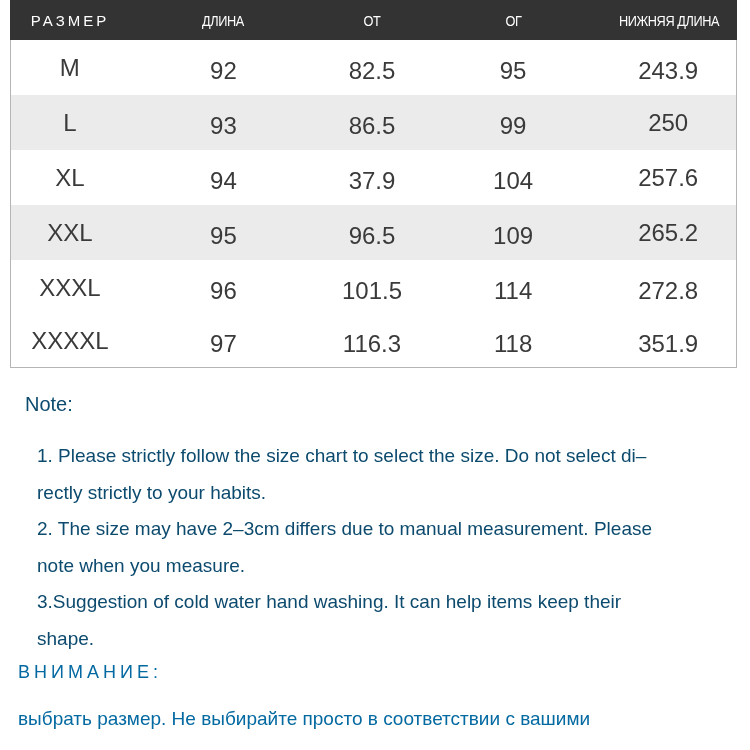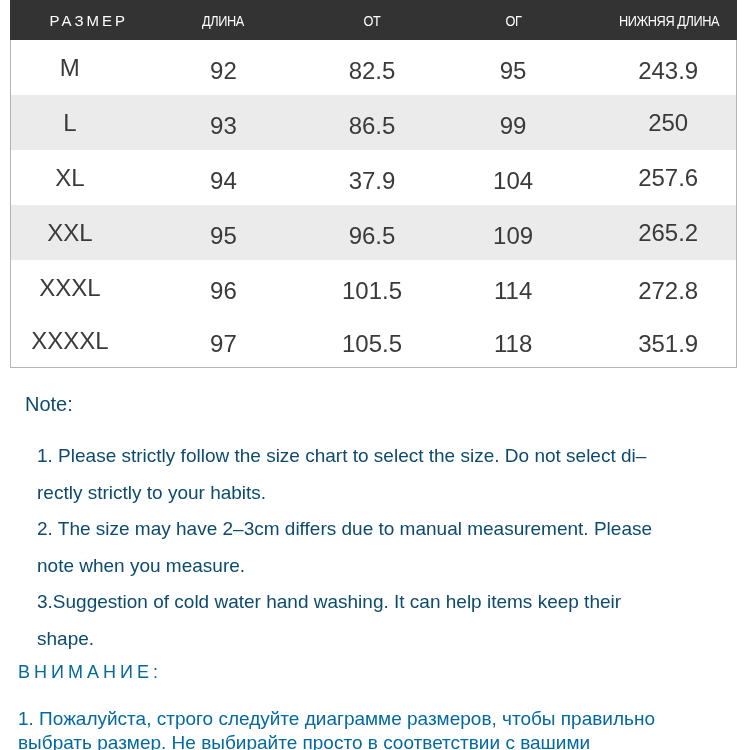--- a/index.html
+++ b/index.html
@@ -1,20 +1,20 @@
 <!DOCTYPE html>
 <html><head>
 <meta charset="utf-8">
 <style>
   html, body { margin:0; padding:0; background:#ffffff; }
   body { width:750px; height:750px; overflow:hidden; position:relative; font-family:"Liberation Sans", sans-serif; color:#333; }
   .size-table { position:absolute; left:10px; top:0; width:727px; border-left:1px solid #b5b5b5; border-right:1px solid #b5b5b5; border-bottom:1px solid #b5b5b5; box-sizing:border-box; }
   .hdr { display:flex; height:40px; background:#333333; color:#ffffff; align-items:center; margin-left:-1px; margin-right:-1px; }
   .hdr .c { font-size:15px; letter-spacing:-0.5px; transform:scaleX(0.85); }
-  .hdr .c.first { letter-spacing:3px; transform:none; font-size:15px; text-align:right; padding-left:2px; box-sizing:border-box; }
+  .hdr .c.first { letter-spacing:3px; transform:none; font-size:15px; text-align:center; padding-left:2px; box-sizing:border-box; }
   .c { text-align:center; }
   .c0 { width:118px; }
   .c1 { width:190px; }
   .c2 { width:108px; }
   .c3 { width:175px; }
   .c4 { width:136px; }
   .row { display:flex; align-items:center; height:55px; font-size:24px; color:#3a3a3a; }
   .row.alt { background:#ebebeb; }
   .row .c0 { font-size:24px; }
   .row .cn { padding-top:6px; }
@@ -68,33 +68,32 @@
   <div class="row">
     <div class="c c0">XXXL</div>
     <div class="c c1 cn">96</div>
     <div class="c c2 cn">101.5</div>
     <div class="c c3 cn">114</div>
     <div class="c c4 cn">272.8</div>
   </div>
   <div class="row" style="height:52px;">
     <div class="c c0">XXXXL</div>
     <div class="c c1 cn">97</div>
-    <div class="c c2 cn">105.5</div>
+    <div class="c c2 cn">116.3</div>
     <div class="c c3 cn">118</div>
     <div class="c c4 cn">351.9</div>
   </div>
 </div>
 
 <div class="notes">
   <p class="note-title">Note:</p>
   <p class="note-line">1. Please strictly follow the size chart  to select the size. Do not select di–</p>
   <p class="note-line">rectly strictly to your habits.</p>
   <p class="note-line">2. The size may have 2–3cm differs due to manual measurement. Please</p>
   <p class="note-line">note when you measure.</p>
   <p class="note-line">3.Suggestion of cold water hand washing. It can help items keep their</p>
   <p class="note-line">shape.</p>
 </div>
 
 <div class="ru">
   <p class="ru-title">ВНИМАНИЕ:</p>
-  <p class="ru-line">1. Пожалуйста, строго следуйте диаграмме размеров, чтобы правильно</p>
   <p class="ru-line">выбрать размер. Не выбирайте просто в соответствии с вашими</p>
 </div>
 
 </body></html>

